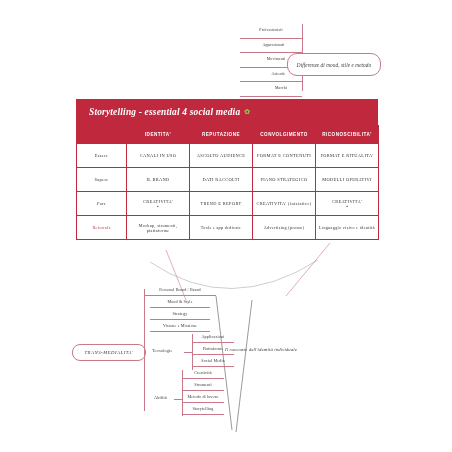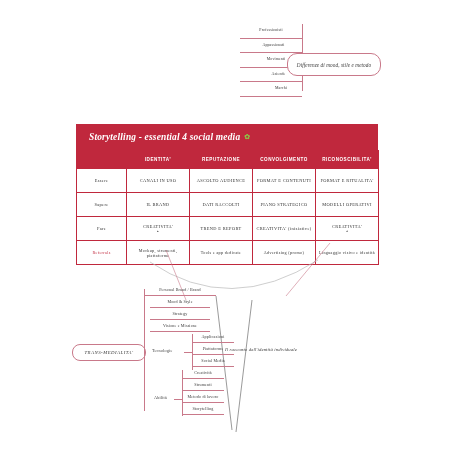--- a/index.html
+++ b/index.html
@@ -87,21 +87,21 @@
     font-style: italic;
     font-size: 5.2px;
     color: #3a3a3a;
     letter-spacing: 0.1px;
   }
 
   
   #table-block {
     position: absolute;
     left: 76px;
-    top: 124px;
+    top: 99px;
     width: 302px;
   }
   #table-title {
     background: #C0283D;
     color: #ffffff;
     height: 26px;
     display: flex;
     align-items: center;
     padding-left: 13px;
     font-style: italic;

